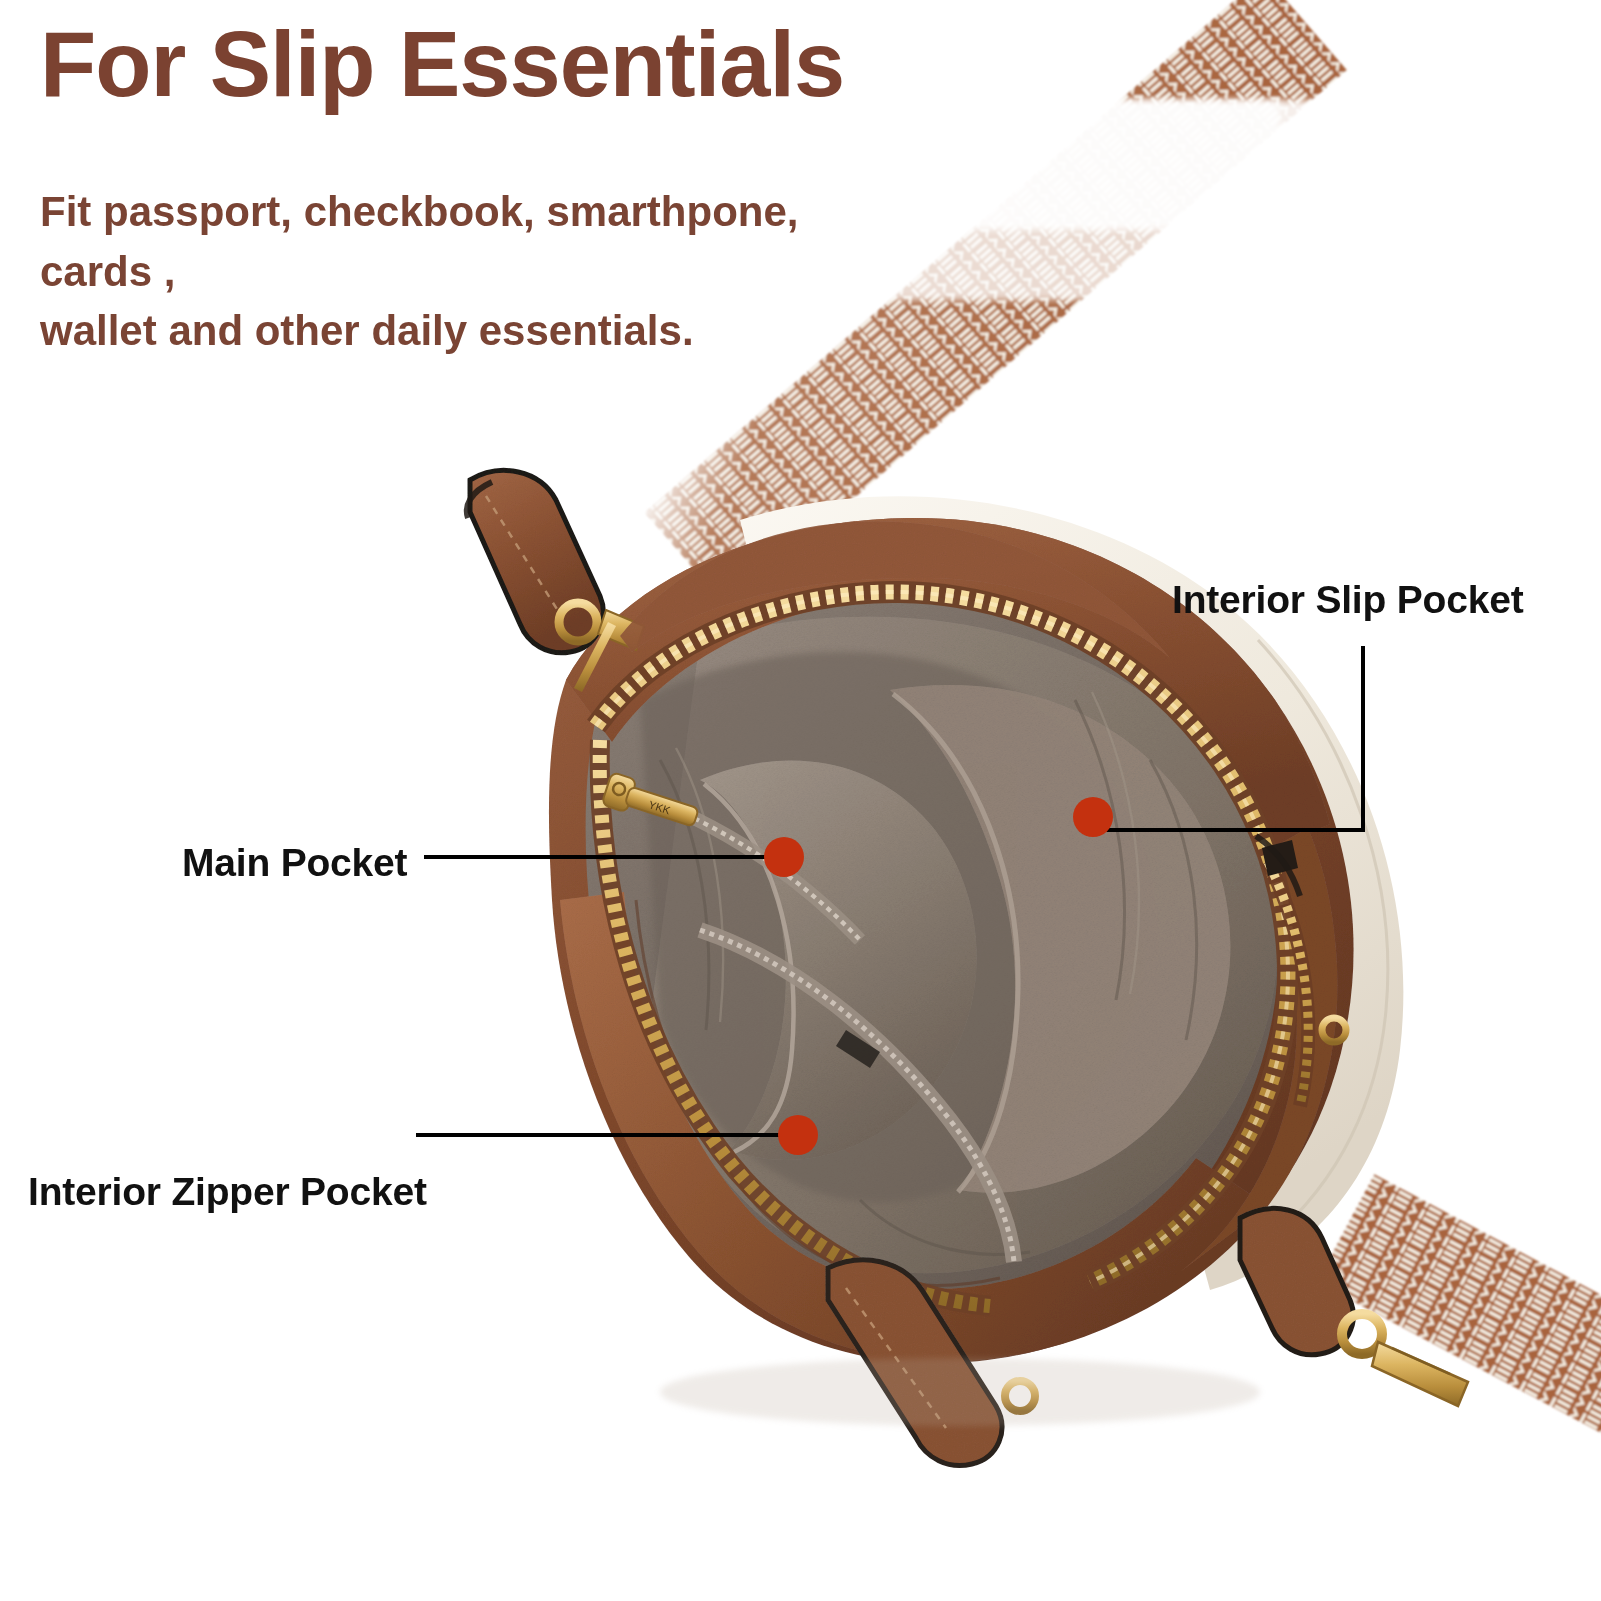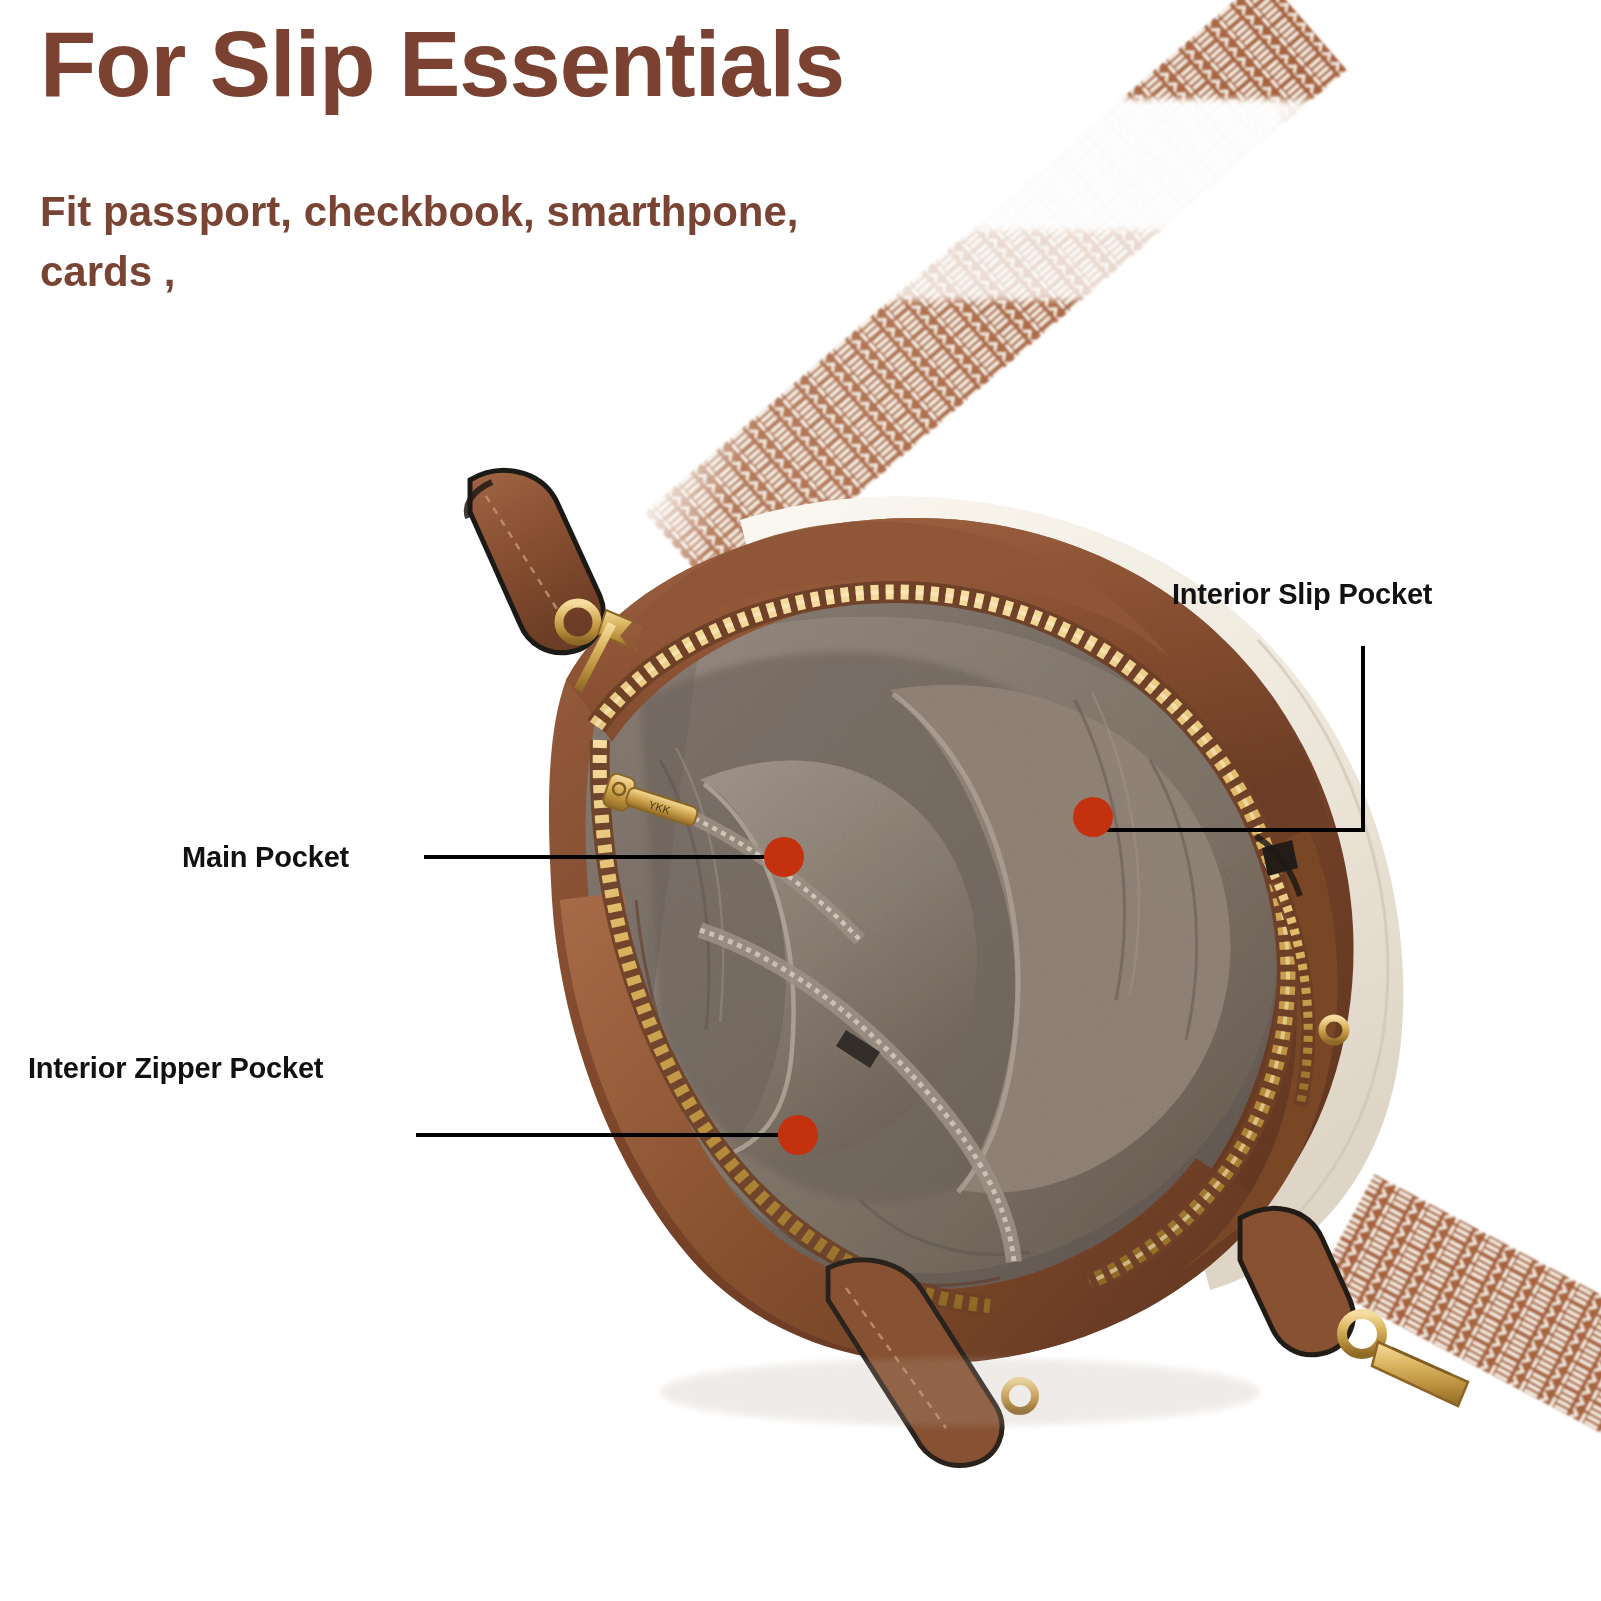--- a/index.html
+++ b/index.html
@@ -37,29 +37,29 @@
     font-size: 42px;
     font-weight: 700;
     line-height: 1.42;
     color: #7a4434;
   }
   #subhead .line { display: block; }
 
   
   .callout-label {
     position: absolute;
-    font-size: 29px;
+    font-size: 39px;
     font-weight: bold;
     color: #111111;
     white-space: nowrap;
     letter-spacing: -0.2px;
   }
   #label-slip  { left: 1172px; top: 578px; }
   #label-main  { left: 182px;  top: 841px; }
-  #label-zip   { left: 28px;   top: 1052px; text-align: center; }
+  #label-zip   { left: 28px;   top: 1170px; text-align: center; }
 
   
   #art, #overlay {
     position: absolute;
     left: 0; top: 0;
     width: 1601px;
     height: 1601px;
   }
   #overlay { pointer-events: none; }
 </style>
@@ -360,19 +360,20 @@
 
     <circle cx="1093" cy="817" r="20" fill="#c4310f"></circle>
     <circle cx="784" cy="857" r="20" fill="#c4310f"></circle>
     <circle cx="798" cy="1135" r="20" fill="#c4310f"></circle>
   </svg>
 
   <div id="headline">For Slip Essentials</div>
 
   <div id="subhead">
     <span class="line">Fit passport, checkbook, smarthpone, cards ,</span>
+    <span class="line">wallet and other daily essentials.</span>
   </div>
 
   <div id="label-slip" class="callout-label">Interior Slip Pocket</div>
   <div id="label-main" class="callout-label">Main Pocket</div>
   <div id="label-zip" class="callout-label">Interior Zipper Pocket</div>
 
 </div>
 
 </body></html>

